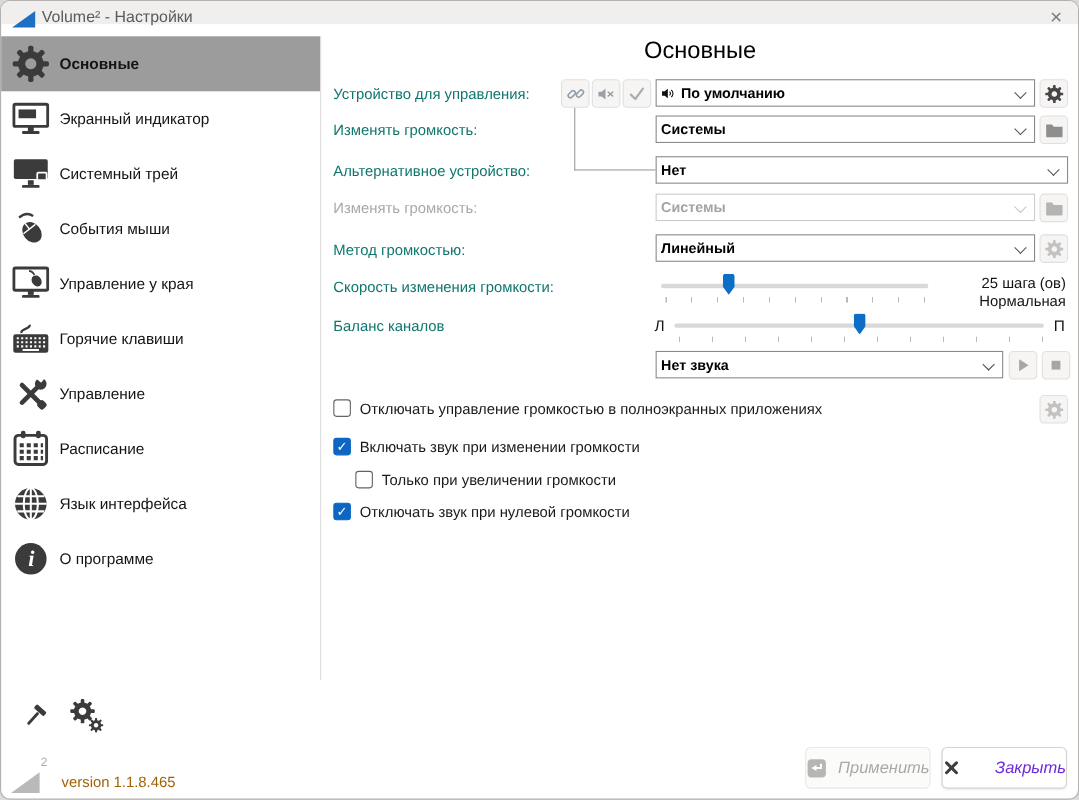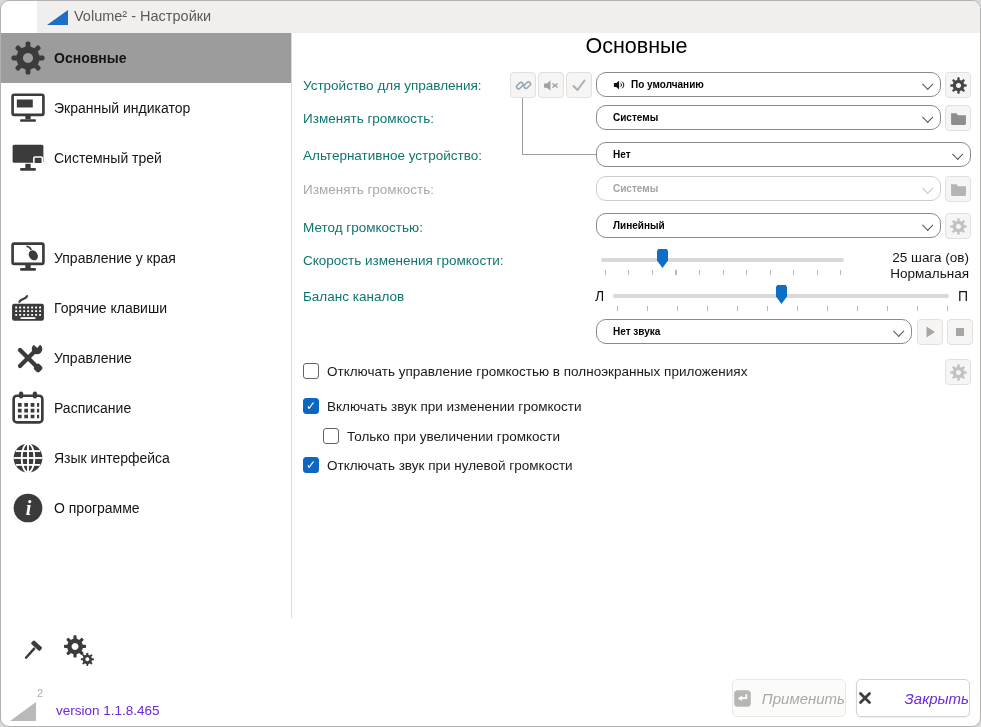--- a/index.html
+++ b/index.html
@@ -1,37 +1,37 @@
 <!DOCTYPE html>
 <html><head>
 <meta charset="utf-8">
 <style>
   html,body{margin:0;padding:0;background:#d9d9d9;}
   body{width:981px;height:727px;font-family:"Liberation Sans",sans-serif;overflow:hidden;}
   .window{position:absolute;inset:0;background:#fff;border:1px solid #b3b1af;border-radius:9px;overflow:hidden;box-sizing:border-box;}
   .abs{position:absolute;}
   
-  .titlebar{position:absolute;left:0;top:0;right:0;height:32px;background:#f0efee;margin-left:36px;}
+  .titlebar{position:absolute;left:0;top:0;right:0;height:21px;background:#f0efee;}
   .tb-logo{position:absolute;left:10px;top:9px;width:0;height:0;border-left:21px solid transparent;border-bottom:15px solid #1c6fc2;}
   .tb-title{position:absolute;left:37px;top:7px;font-size:14.5px;color:#5a5a5a;}
   .tb-close{position:absolute;left:943px;top:2px;width:32px;height:27px;display:flex;align-items:center;justify-content:center;font-size:19px;color:#7b7b7b;cursor:default;}
   
   .sb-item{position:absolute;left:0;width:290px;height:50px;display:flex;align-items:center;gap:9px;padding-left:10px;box-sizing:border-box;font-size:14px;color:#141414;}
   .sb-item.sel{background:#9c9c9c;font-weight:bold;}
   .sic{width:34px;height:34px;flex:0 0 34px;color:#3b3b3b;}
   .vline{position:absolute;left:290px;top:32px;width:1px;height:585px;background:#dcdcdc;}
   .tools-ic{color:#3b3b3b;}
   .ver-tri{position:absolute;left:9px;top:701px;width:0;height:0;border-left:26px solid transparent;border-bottom:19px solid #b9b9b9;}
   .ver-sup{position:absolute;left:36px;top:686px;font-size:11px;color:#aeaeae;}
-  .ver-txt{position:absolute;left:55px;top:702px;font-size:13.5px;color:#6d28d9;}
+  .ver-txt{position:absolute;left:55px;top:702px;font-size:13.5px;color:#a16207;}
   
   .heading{position:absolute;left:290px;top:33px;width:691px;text-align:center;font-size:21.5px;color:#000;}
   .rlabel{position:absolute;font-size:13.5px;color:#0f766e;white-space:nowrap;}
   .rlabel.dis{color:#a8a8a8;}
-  .dd{position:absolute;height:25px;box-sizing:border-box;background:#fff;border:1px solid #8a8a8a;border-radius:10px;display:flex;align-items:center;padding:0 24px 0 16px;font-size:10px;font-weight:bold;color:#000;}
+  .dd{position:absolute;height:25px;box-sizing:border-box;background:#fff;border:1px solid #8a8a8a;border-radius:0;display:flex;align-items:center;padding:0 24px 0 4px;font-size:13px;font-weight:bold;color:#000;}
   .dd .chev{position:absolute;right:9px;top:8px;width:7px;height:7px;border-right:1.6px solid #555;border-bottom:1.6px solid #555;transform:rotate(45deg) translateY(-1px);}
   .dd.dis{border-color:#cccccc;color:#a4a4a4;}
   .dd.dis .chev{border-color:#c6c6c6;}
   .sq{position:absolute;width:26px;height:26px;box-sizing:border-box;background:#f6f5f4;border:1px solid #e1e0de;border-radius:4px;display:flex;align-items:center;justify-content:center;}
   .conn{background:#9d9d9d;}
   .track{position:absolute;height:4px;background:#dad9d8;border-radius:2px;}
   .thumb{position:absolute;width:11px;height:19px;background:#0c6ec6;clip-path:polygon(12% 0,88% 0,100% 10%,100% 60%,50% 100%,0 60%,0 10%);}
   .ticks{position:absolute;height:5px;}
   .cbrow{position:absolute;display:flex;align-items:center;gap:8px;font-size:13.5px;color:#1a1a1a;white-space:nowrap;}
   .cbbox{width:16px;height:16px;box-sizing:border-box;border:1px solid #646464;border-radius:3px;background:#fff;display:flex;align-items:center;justify-content:center;}
@@ -207,20 +207,26 @@
         <use href="#i-monitor-osd"></use>
       </svg>
     <span>Экранный индикатор</span>
   </div>
   <div class="sb-item" style="top:132px">
     <svg class="sic">
         <use href="#i-monitor-tray"></use>
       </svg>
     <span>Системный трей</span>
   </div>
+  <div class="sb-item" style="top:182px">
+    <svg class="sic">
+        <use href="#i-mouse"></use>
+      </svg>
+    <span>События мыши</span>
+  </div>
   <div class="sb-item" style="top:232px">
     <svg class="sic">
         <use href="#i-monitor-mouse"></use>
       </svg>
     <span>Управление у края</span>
   </div>
   <div class="sb-item" style="top:282px">
     <svg class="sic">
         <use href="#i-keyboard"></use>
       </svg>

